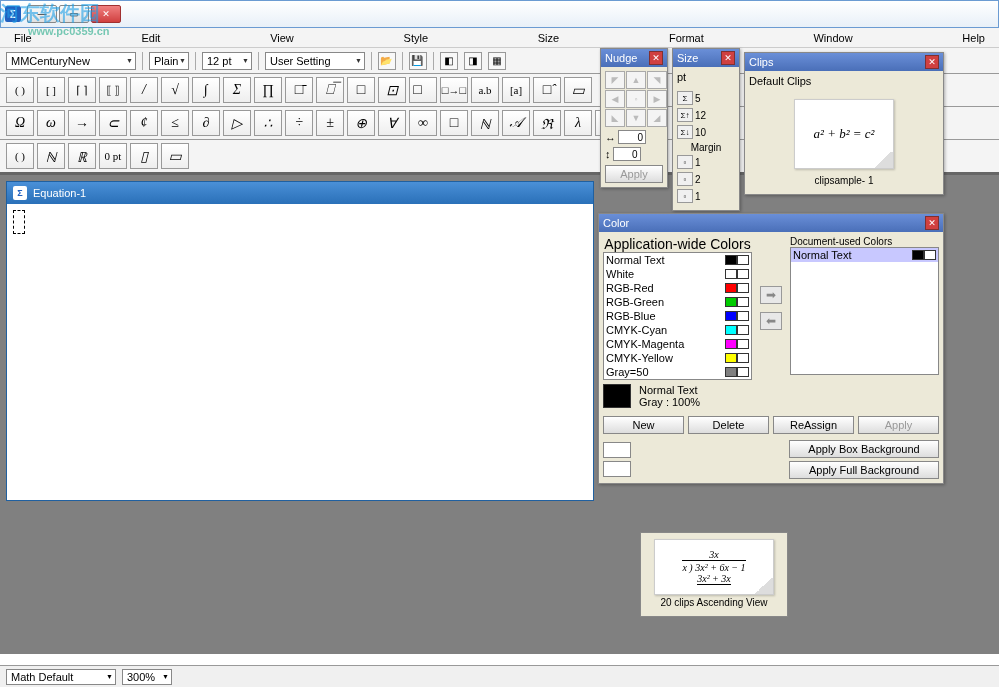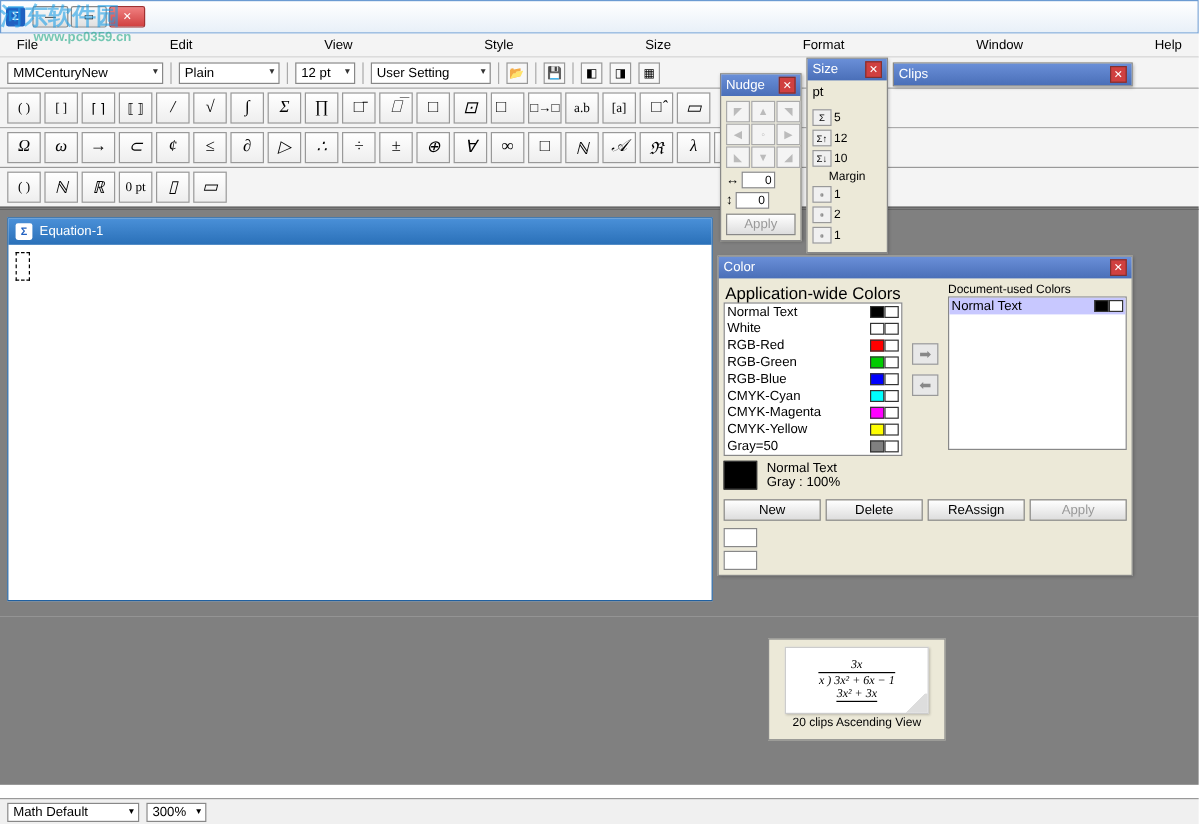--- a/index.html
+++ b/index.html
@@ -115,21 +115,21 @@
   <span>Style</span>
   <span>Size</span>
   <span>Format</span>
   <span>Window</span>
   <span>Help</span>
 </div>
 
 <div class="fontbar">
   <div class="combo" style="width:130px">MMCenturyNew</div>
   <div class="sep"></div>
-  <div class="combo" style="width:84px">Plain</div>
+  <div class="combo" style="width:40px">Plain</div>
   <div class="sep"></div>
   <div class="combo" style="width:50px">12 pt</div>
   <div class="sep"></div>
   <div class="combo" style="width:100px">User Setting</div>
   <div class="sep"></div>
   <div class="tb-icon">📂</div>
   <div class="sep"></div>
   <div class="tb-icon">💾</div>
   <div class="sep"></div>
   <div class="tb-icon">◧</div>
@@ -201,21 +201,21 @@
   </div>
 </div>
 
 <div style="background:#808080; height:140px;"></div>
 
 <div class="statusbar">
   <div class="combo" style="width:110px">Math Default</div>
   <div class="combo" style="width:50px">300%</div>
 </div>
 
-<div class="palette" style="top:61px; left:600px; width:68px;">
+<div class="palette" style="top:48px; left:600px; width:68px;">
   <div class="pal-title">
       <span>Nudge</span>
       <div class="pal-close">✕</div>
     </div>
   <div class="pal-body">
     <div class="nudge-grid">
       <div class="nudge-btn disabled">◤</div>
       <div class="nudge-btn disabled">▲</div>
       <div class="nudge-btn disabled">◥</div>
       <div class="nudge-btn disabled">◀</div>
@@ -270,20 +270,27 @@
         <span>1</span>
       </div>
   </div>
 </div>
 
 <div class="palette" style="top:52px; left:744px; width:200px;">
   <div class="pal-title">
       <span>Clips</span>
       <div class="pal-close">✕</div>
     </div>
+  <div class="pal-body">
+    <div class="combo" style="width:180px;height:18px">Default Clips</div>
+    <div class="clip-preview">
+        <span>a² + b² = c²</span>
+      </div>
+    <div class="clip-label">clipsample- 1</div>
+  </div>
 </div>
 
 <div class="palette color-pal">
   <div class="pal-title">
       <span>Color</span>
       <div class="pal-close">✕</div>
     </div>
   <div class="pal-body">
     <div class="color-cols">
       <div style="flex:1">
@@ -362,20 +369,24 @@
       <div class="pal-btn">New</div>
       <div class="pal-btn">Delete</div>
       <div class="pal-btn">ReAssign</div>
       <div class="pal-btn disabled">Apply</div>
     </div>
     <div class="bg-btns">
       <div style="display:flex;flex-direction:column;gap:3px">
         <div class="bg-swatch"></div>
         <div class="bg-swatch"></div>
       </div>
+      <div class="right">
+        <div class="pal-btn">Apply Box Background</div>
+        <div class="pal-btn">Apply Full Background</div>
+      </div>
     </div>
   </div>
 </div>
 
 <div class="float-clip">
   <div class="clip-preview" style="width:120px;height:56px;flex-direction:column;font-size:10px;margin:2px auto">
     <div>3x</div>
     <div style="border-top:1px solid #000;padding-top:1px">x ) 3x² + 6x − 1</div>
     <div style="border-bottom:1px solid #000">3x² + 3x</div>
   </div>

